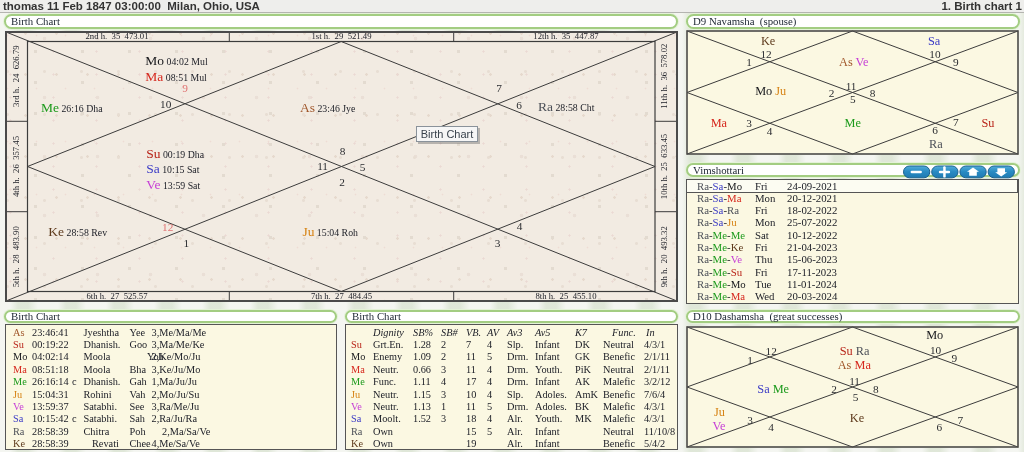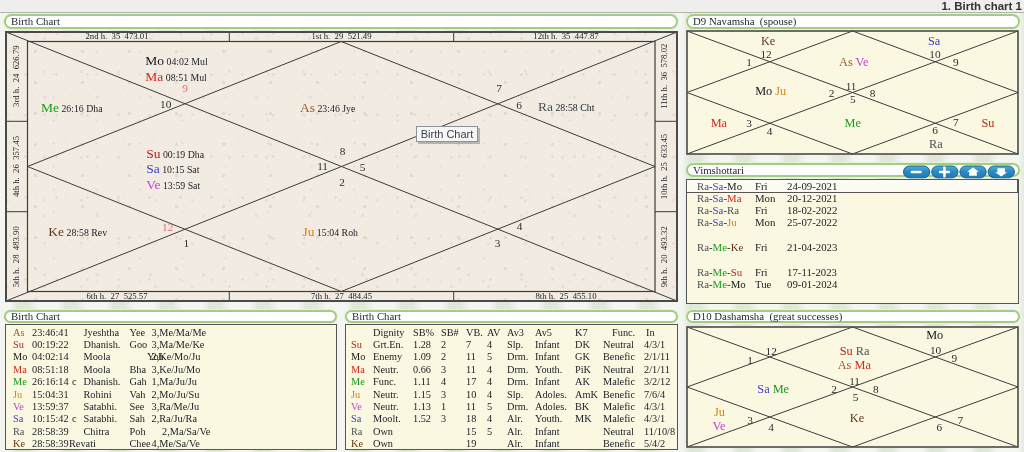--- a/index.html
+++ b/index.html
@@ -28,20 +28,21 @@
 .trow span{position:absolute;white-space:pre}
 .vrow{position:absolute;width:100%;height:12.3px;font-family:"Liberation Serif",serif;
  font-size:10.8px;color:#20222a;line-height:12.3px}
 .vrow span{position:absolute;white-space:pre}
 .sel{background:#fcfcf2;outline:1px solid #555;width:330px;height:12px}
 .tooltip{left:416px;top:126px;width:62px;height:16px;background:#f6f6f6;
  border:1px solid #8a929a;box-shadow:2px 2px 0 rgba(110,110,110,0.45);
  font-size:11px;color:#39424c;text-align:center;line-height:14px;font-weight:normal}
 </style></head><body>
 <div class="abs topbar">
+    <span style="position:absolute;left:3px">thomas 11 Feb 1847 03:00:00&nbsp; Milan, Ohio, USA</span>
     <span style="position:absolute;right:2px">1. Birth chart 1</span>
   </div>
 
 <div class="abs hdr" style="left:4px;top:14px;width:674px">Birth Chart</div>
 <div class="abs parch" style="left:5px;top:31px;width:673px;height:271px">
     <svg width="673" height="271" viewBox="0 0 673 271" style="position:absolute;left:0;top:0" font-family="Liberation Serif" ,serif="">
       <g stroke="#3c3c3c" stroke-width="1" fill="none">
         <line x1="1" y1="1" x2="672" y2="270"></line>
         <line x1="672" y1="1" x2="1" y2="270"></line>
         <polygon points="336.2,10.5 650,135.5 336.2,260.5 22.5,135.5"></polygon>
@@ -157,34 +158,49 @@
     <div class="vrow" style="top:24.14px">
       <span style="left:10px"><b style="color:#4c5058;font-weight:normal">Ra</b>-<b style="color:#3b3bc6;font-weight:normal">Sa</b>-<b style="color:#4c5058;font-weight:normal">Ra</b></span>
       <span style="left:68px">Fri</span>
       <span style="left:100px">18-02-2022</span>
     </div>
     <div class="vrow" style="top:36.46px">
       <span style="left:10px"><b style="color:#4c5058;font-weight:normal">Ra</b>-<b style="color:#3b3bc6;font-weight:normal">Sa</b>-<b style="color:#d68212;font-weight:normal">Ju</b></span>
       <span style="left:68px">Mon</span>
       <span style="left:100px">25-07-2022</span>
     </div>
+    <div class="vrow" style="top:48.78px">
+      <span style="left:10px"><b style="color:#4c5058;font-weight:normal">Ra</b>-<b style="color:#1c9a1c;font-weight:normal">Me</b>-<b style="color:#1c9a1c;font-weight:normal">Me</b></span>
+      <span style="left:68px">Sat</span>
+      <span style="left:100px">10-12-2022</span>
+    </div>
     <div class="vrow" style="top:61.1px">
       <span style="left:10px"><b style="color:#4c5058;font-weight:normal">Ra</b>-<b style="color:#1c9a1c;font-weight:normal">Me</b>-<b style="color:#5e3a1c;font-weight:normal">Ke</b></span>
       <span style="left:68px">Fri</span>
       <span style="left:100px">21-04-2023</span>
     </div>
+    <div class="vrow" style="top:73.42px">
+      <span style="left:10px"><b style="color:#4c5058;font-weight:normal">Ra</b>-<b style="color:#1c9a1c;font-weight:normal">Me</b>-<b style="color:#c63ed6;font-weight:normal">Ve</b></span>
+      <span style="left:68px">Thu</span>
+      <span style="left:100px">15-06-2023</span>
+    </div>
     <div class="vrow" style="top:85.74000000000001px">
       <span style="left:10px"><b style="color:#4c5058;font-weight:normal">Ra</b>-<b style="color:#1c9a1c;font-weight:normal">Me</b>-<b style="color:#b82318;font-weight:normal">Su</b></span>
       <span style="left:68px">Fri</span>
       <span style="left:100px">17-11-2023</span>
     </div>
     <div class="vrow" style="top:98.06px">
       <span style="left:10px"><b style="color:#4c5058;font-weight:normal">Ra</b>-<b style="color:#1c9a1c;font-weight:normal">Me</b>-<b style="color:#17181c;font-weight:normal">Mo</b></span>
       <span style="left:68px">Tue</span>
-      <span style="left:100px">09-01-2024</span>
+      <span style="left:100px">11-01-2024</span>
+    </div>
+    <div class="vrow" style="top:110.38px">
+      <span style="left:10px"><b style="color:#4c5058;font-weight:normal">Ra</b>-<b style="color:#1c9a1c;font-weight:normal">Me</b>-<b style="color:#d6281e;font-weight:normal">Ma</b></span>
+      <span style="left:68px">Wed</span>
+      <span style="left:100px">20-03-2024</span>
     </div>
   </div>
 
 <div class="abs hdr hdr2" style="left:4px;top:310px;width:333px">Birth Chart</div>
 <div class="abs ivory" style="left:5px;top:324px;width:332px;height:126px;border:1px solid #555">
     <div class="trow" style="top:1.5px">
       <span style="left:7px;color:#a0562a">As</span>
       <span style="left:26px">23:46:41</span>
       <span style="left:66px"></span>
       <span style="left:77.5px">Jyeshtha</span>
@@ -252,29 +268,29 @@
       <span style="left:26px">28:58:39</span>
       <span style="left:66px"></span>
       <span style="left:77.5px">Chitra</span>
       <span style="left:123.5px">Poh</span>
       <span style="left:156px">2,Ma/Sa/Ve</span>
     </div>
     <div class="trow" style="top:113.10000000000001px">
       <span style="left:7px;color:#5e3a1c">Ke</span>
       <span style="left:26px">28:58:39</span>
       <span style="left:66px"></span>
-      <span style="left:63px">Revati</span>
+      <span style="left:86px">Revati</span>
       <span style="left:123.5px">Chee</span>
       <span style="left:145.5px">4,Me/Sa/Ve</span>
     </div>
   </div>
 
 <div class="abs hdr hdr2" style="left:345px;top:310px;width:333px">Birth Chart</div>
 <div class="abs ivory" style="left:345px;top:324px;width:333px;height:126px;border:1px solid #555">
-    <div class="trow" style="top:1.5px;">
+    <div class="trow" style="top:1.5px;font-style:italic">
       <span style="left:27px">Dignity</span>
       <span style="left:67px">SB%</span>
       <span style="left:95px">SB#</span>
       <span style="left:120px">VB.</span>
       <span style="left:141px">AV</span>
       <span style="left:161px">Av3</span>
       <span style="left:189px">Av5</span>
       <span style="left:229px">K7</span>
       <span style="left:266px">Func.</span>
       <span style="left:300px">In</span>

